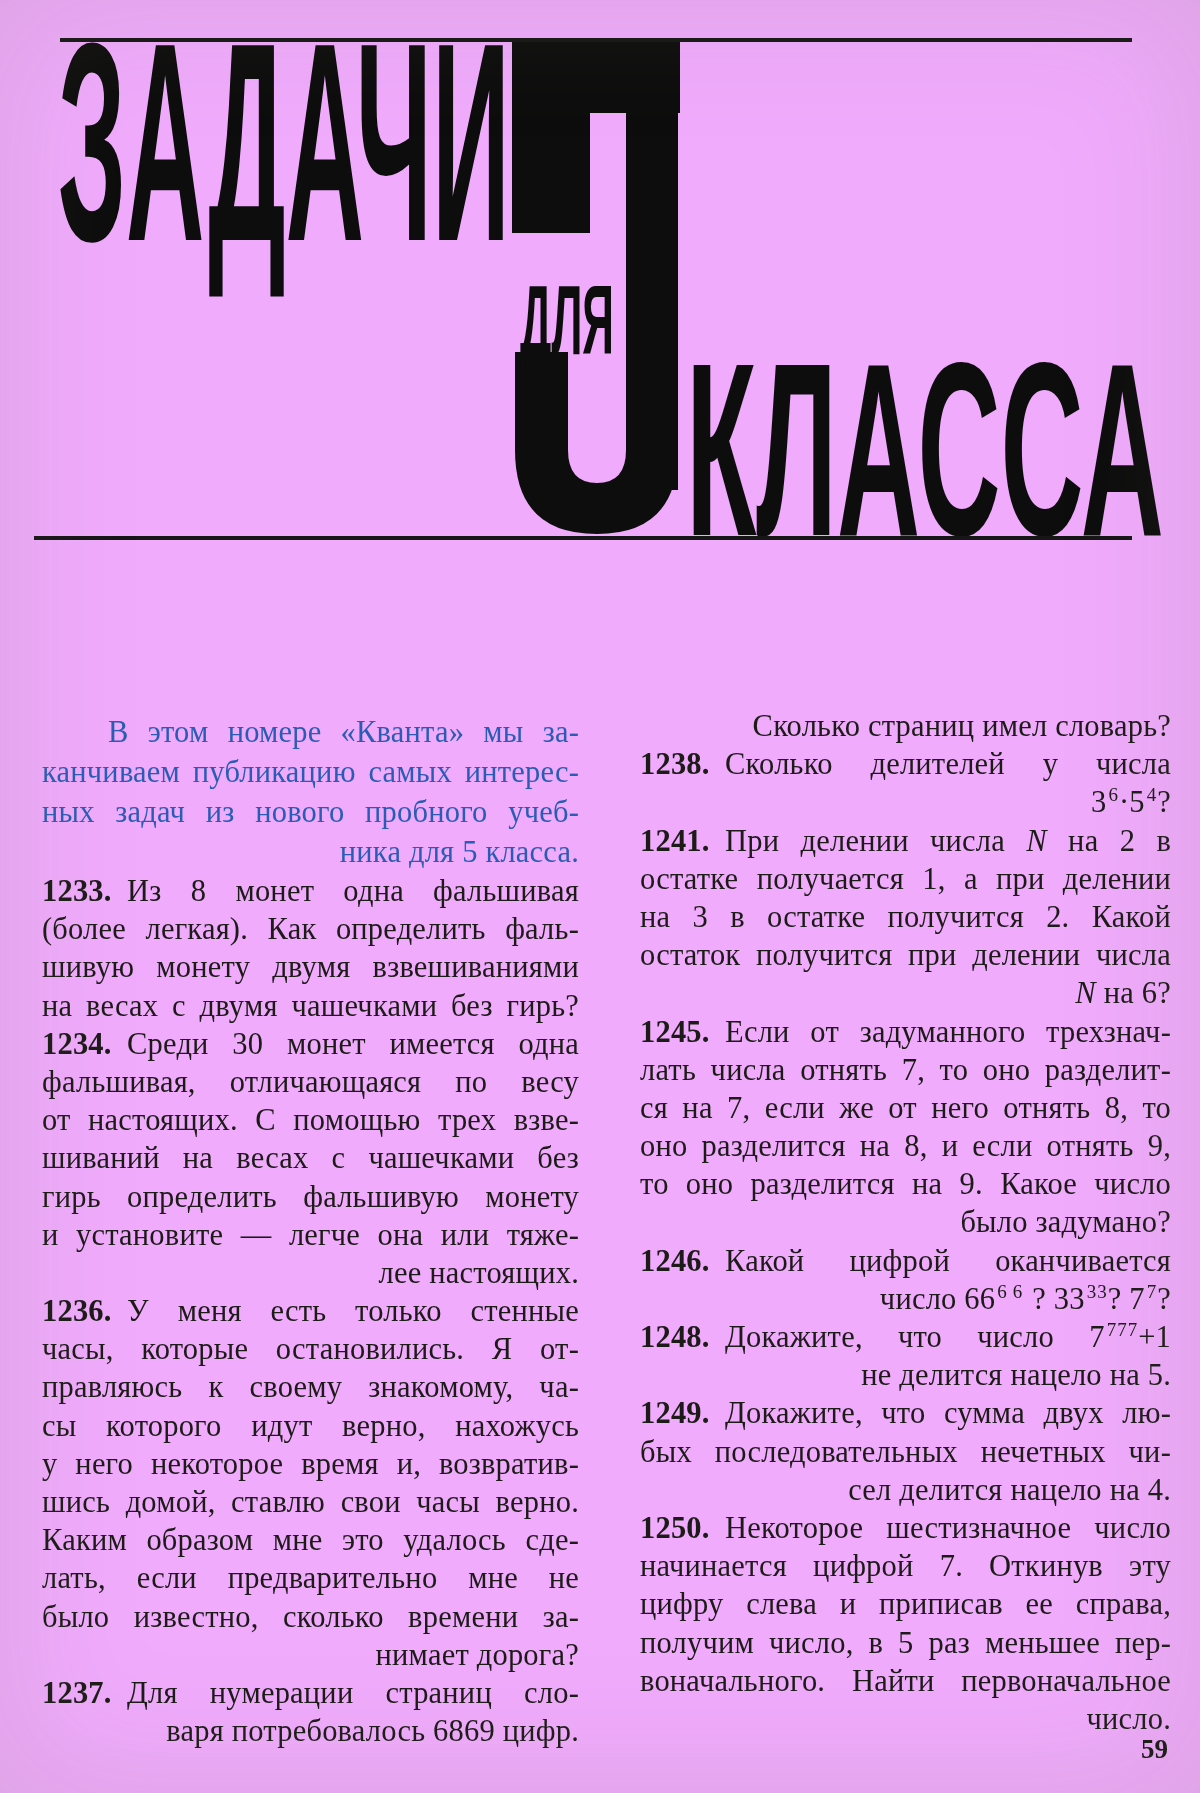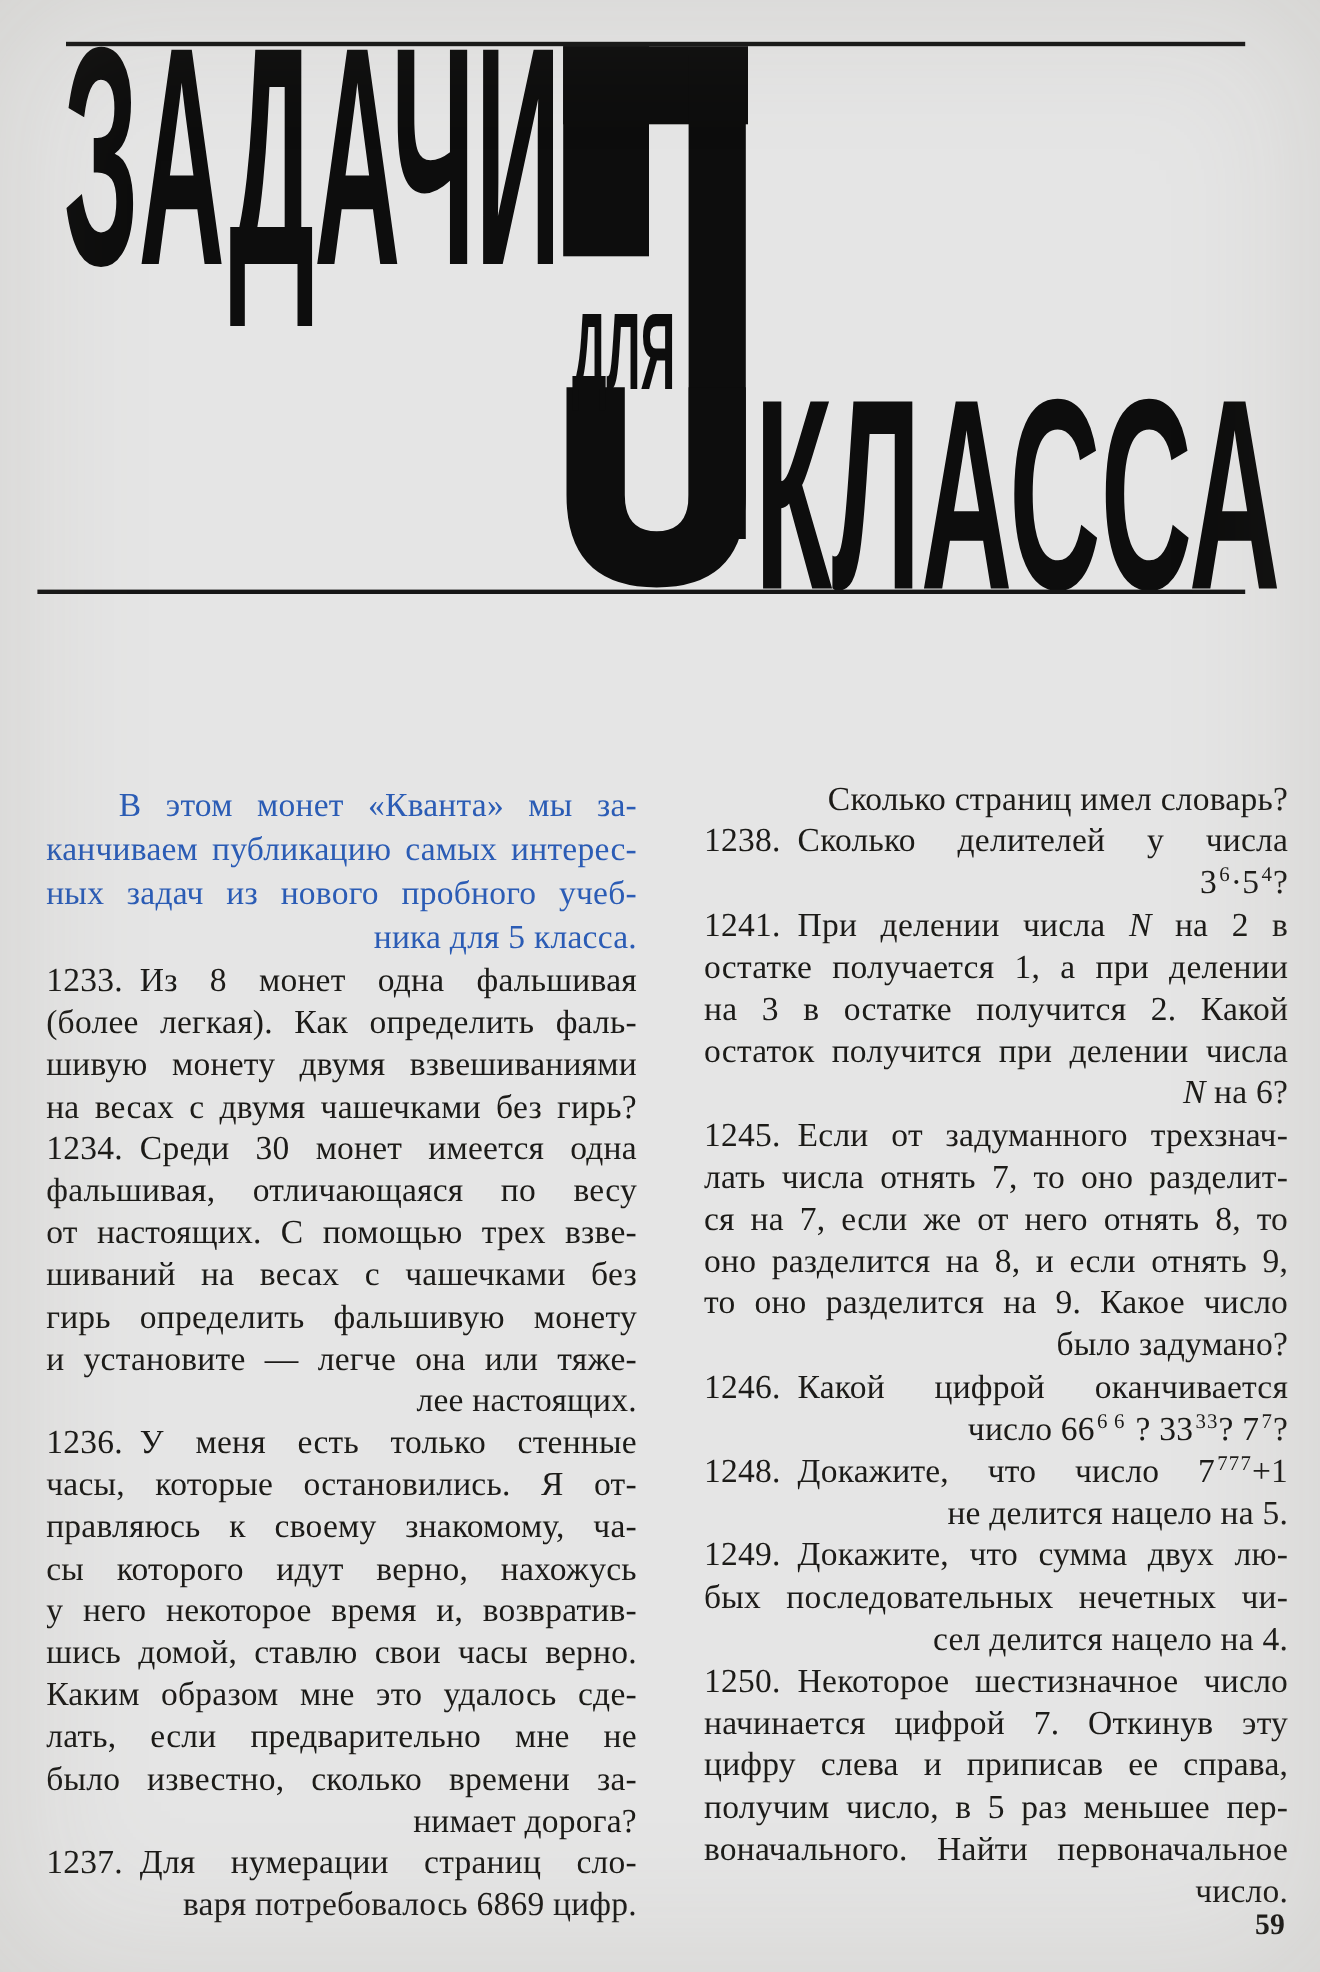--- a/index.html
+++ b/index.html
@@ -2,21 +2,21 @@
 <html lang="ru" style="--accent: #2b5cb5;"><head>
 <meta charset="utf-8">
 <style>
   * { margin:0; padding:0; box-sizing:border-box; }
   html,body { width:1200px; }
   body { font-family:"Liberation Serif", serif; }
 
   .page {
     position:relative; width:1200px; height:1793px; overflow:hidden;
     background: radial-gradient(ellipse at 50% 32%, #f4f2ec 0%, #f1efe9 55%, #ecead6e 100%);
-    background-color:#e5e5e5;
+    background-color:#f0abfc;
     color:#1c1b18;
   }
   .page::after{ content:""; position:absolute; inset:0; pointer-events:none;
     box-shadow: inset 0 0 140px rgba(125,120,105,.18); }
 
   
   svg.masthead { position:absolute; left:0; top:0; }
   svg.masthead text {
     font-family:"Liberation Sans", sans-serif;
     font-weight:bold; fill:#0d0d0d;
@@ -28,21 +28,21 @@
   #col-left  { left:42px;  top:712px; width:537px; }
   #col-right { left:640px; top:707px; width:531px; }
 
   .line { height:38.2px; line-height:38.2px; overflow:visible; }
   .line.intro { height:40px; line-height:40px; }
   .just { text-align:justify; text-align-last:justify; }
   .left { text-align:right; }
   .ind  { text-indent:66px; }
   .accent { color:var(--accent, #2b5cb5); }
 
-  .line b { font-weight:normal;margin-top:14px; }
+  .line b { font-weight:bold;margin-top:14px; }
   .line i { font-style:italic; }
   .line sup { font-size:19px; line-height:0; vertical-align:11px; letter-spacing:1px; margin-left:2px; }
   .line sup.wide { letter-spacing:6px; margin-right:4px; }
 
   .pagenum {
     position:absolute; left:1141px; top:1734px;
     font-size:27px; font-weight:bold; color:#181715;
     font-family:"Liberation Serif", serif;
   }
 </style>
@@ -66,21 +66,21 @@
 
     <text x="520" y="354" font-size="99" textLength="94" lengthAdjust="spacingAndGlyphs">ДЛЯ</text>
 
     <text x="686" y="535" font-size="247" textLength="478" lengthAdjust="spacingAndGlyphs">КЛАССА</text>
 
     <rect class="rule" x="34" y="536" width="1098" height="4"></rect>
   </svg>
 
   <main>
     <div class="col" id="col-left">
-        <div class="line just accent intro ind"><span>В этом монет «Кванта» мы за-</span></div>
+        <div class="line just accent intro ind"><span>В этом номере «Кванта» мы за-</span></div>
         <div class="line just accent intro"><span>канчиваем публикацию самых интерес-</span></div>
         <div class="line just accent intro"><span>ных задач из нового пробного учеб-</span></div>
         <div class="line left accent intro"><span>ника для 5 класса.</span></div>
         <div class="line just"><b>1233.</b><span> Из 8 монет одна фальшивая</span></div>
         <div class="line just"><span>(более легкая). Как определить фаль-</span></div>
         <div class="line just"><span>шивую монету двумя взвешиваниями</span></div>
         <div class="line just"><span>на весах с двумя чашечками без гирь?</span></div>
         <div class="line just"><b>1234.</b><span> Среди 30 монет имеется одна</span></div>
         <div class="line just"><span>фальшивая, отличающаяся по весу</span></div>
         <div class="line just"><span>от настоящих. С помощью трех взве-</span></div>

